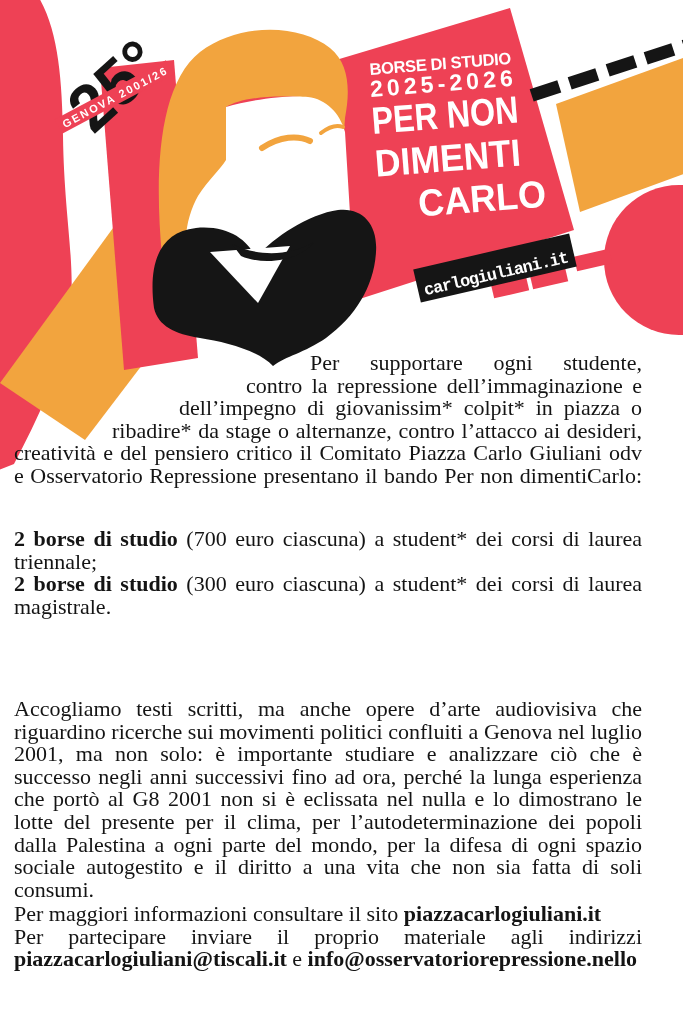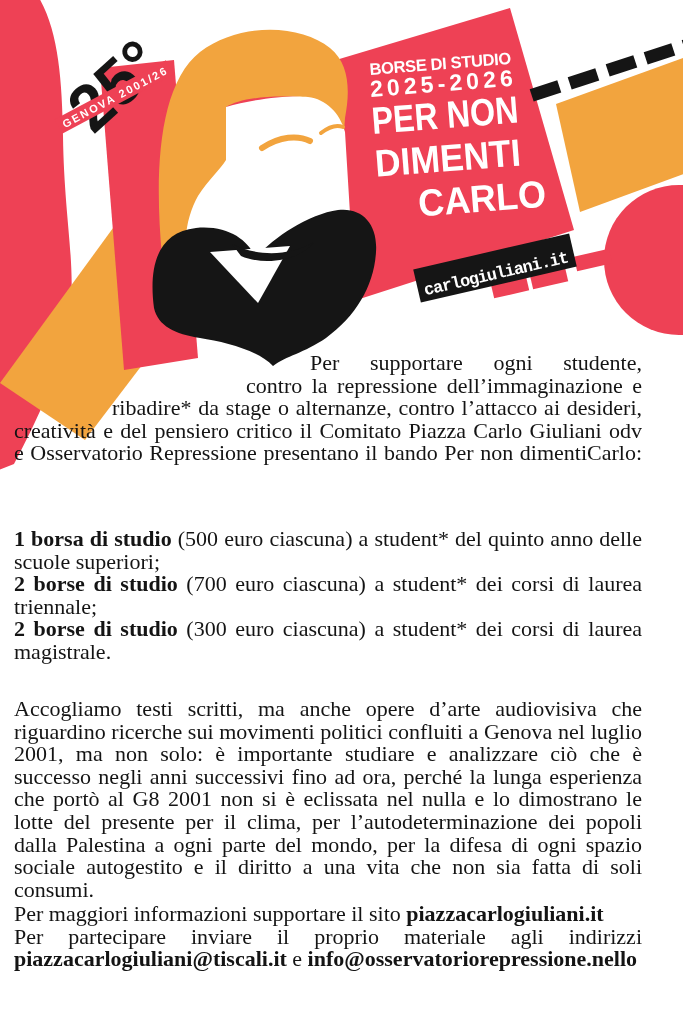--- a/index.html
+++ b/index.html
@@ -84,35 +84,35 @@
 
     <g transform="rotate(-13 495 268)">
       <rect x="415" y="251" width="160" height="34" fill="#151515"></rect>
       <text class="svg-mono" x="495" y="279" text-anchor="middle" font-size="17" fill="#FFFFFF" textLength="148" lengthAdjust="spacing">carlogiuliani.it</text>
     </g>
   </svg>
 
   <div class="copy intro">
     <div class="ln" style="padding-left:296px">Per supportare ogni studente,</div>
     <div class="ln" style="padding-left:232px">contro la repressione dell’immaginazione e</div>
+    <div class="ln" style="padding-left:165px">dell’impegno di giovanissim* colpit* in piazza o</div>
     <div class="ln" style="padding-left:98px">ribadire* da stage o alternanze, contro l’attacco ai desideri,</div>
     <div class="ln">creatività e del pensiero critico il Comitato Piazza Carlo Giuliani odv</div>
     <div class="ln">e Osservatorio Repressione presentano il bando Per non dimentiCarlo:</div>
   </div>
 
   <div class="copy grants">
-    <p><strong>1 borsa di studio</strong><span> (500 euro ciascuna) a student* del quinto anno delle scuole superiori;</span></p>
     <p><strong>2 borse di studio</strong><span> (700 euro ciascuna) a student* dei corsi di laurea triennale;</span></p>
     <p><strong>2 borse di studio</strong><span> (300 euro ciascuna) a student* dei corsi di laurea magistrale.</span></p>
   </div>
 
   <div class="copy bodytext">
     <p>Accogliamo testi scritti, ma anche opere d’arte audiovisiva che riguardino ricerche sui movimenti politici confluiti a Genova nel luglio 2001, ma non solo: è importante studiare e analizzare ciò che è successo negli anni successivi fino ad ora, perché la lunga esperienza che portò al G8 2001 non si è eclissata nel nulla e lo dimostrano le lotte del presente per il clima, per l’autodeterminazione dei popoli dalla Palestina a ogni parte del mondo, per la difesa di ogni spazio sociale autogestito e il diritto a una vita che non sia fatta di soli consumi.</p>
   </div>
 
   <div class="copy footer">
     <p>
-      <span>Per maggiori informazioni supportare il sito </span><strong>piazzacarlogiuliani.it</strong><br>
+      <span>Per maggiori informazioni consultare il sito </span><strong>piazzacarlogiuliani.it</strong><br>
       <span>Per partecipare inviare il proprio materiale agli indirizzi </span><strong>piazzacarlogiuliani@tiscali.it</strong><span> e </span><strong>info@osservatoriorepressione.nello</strong><br>
     </p>
   </div>
 
 </div>
 
 </body></html>

